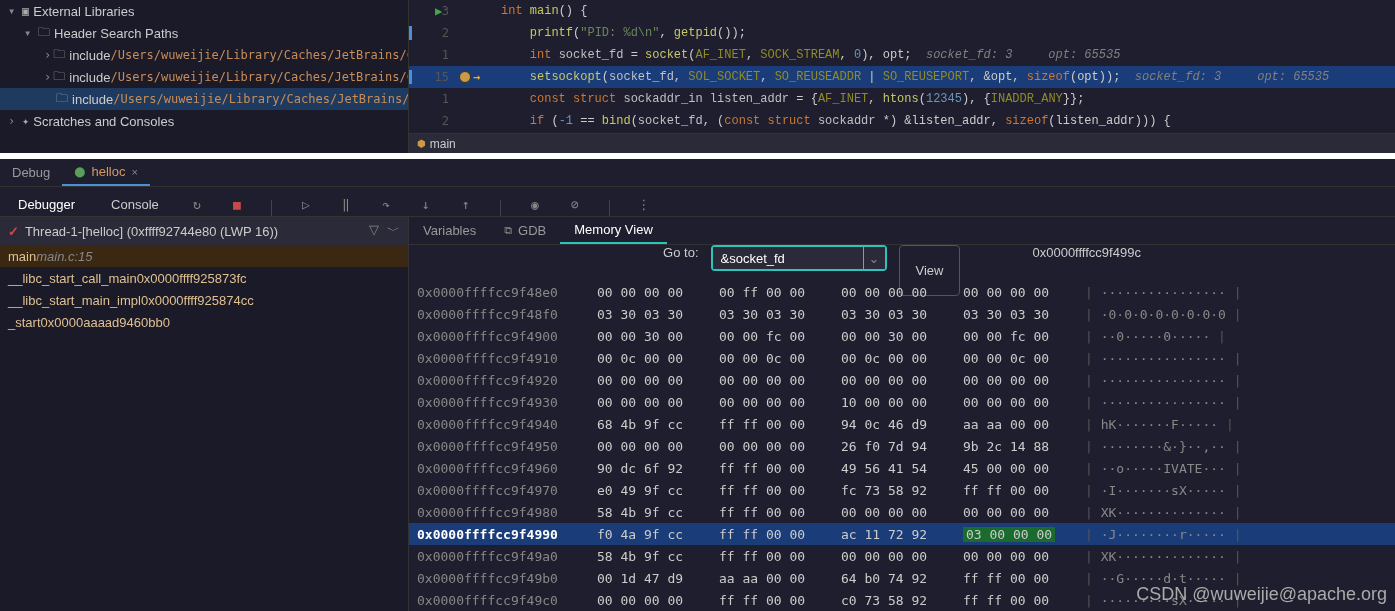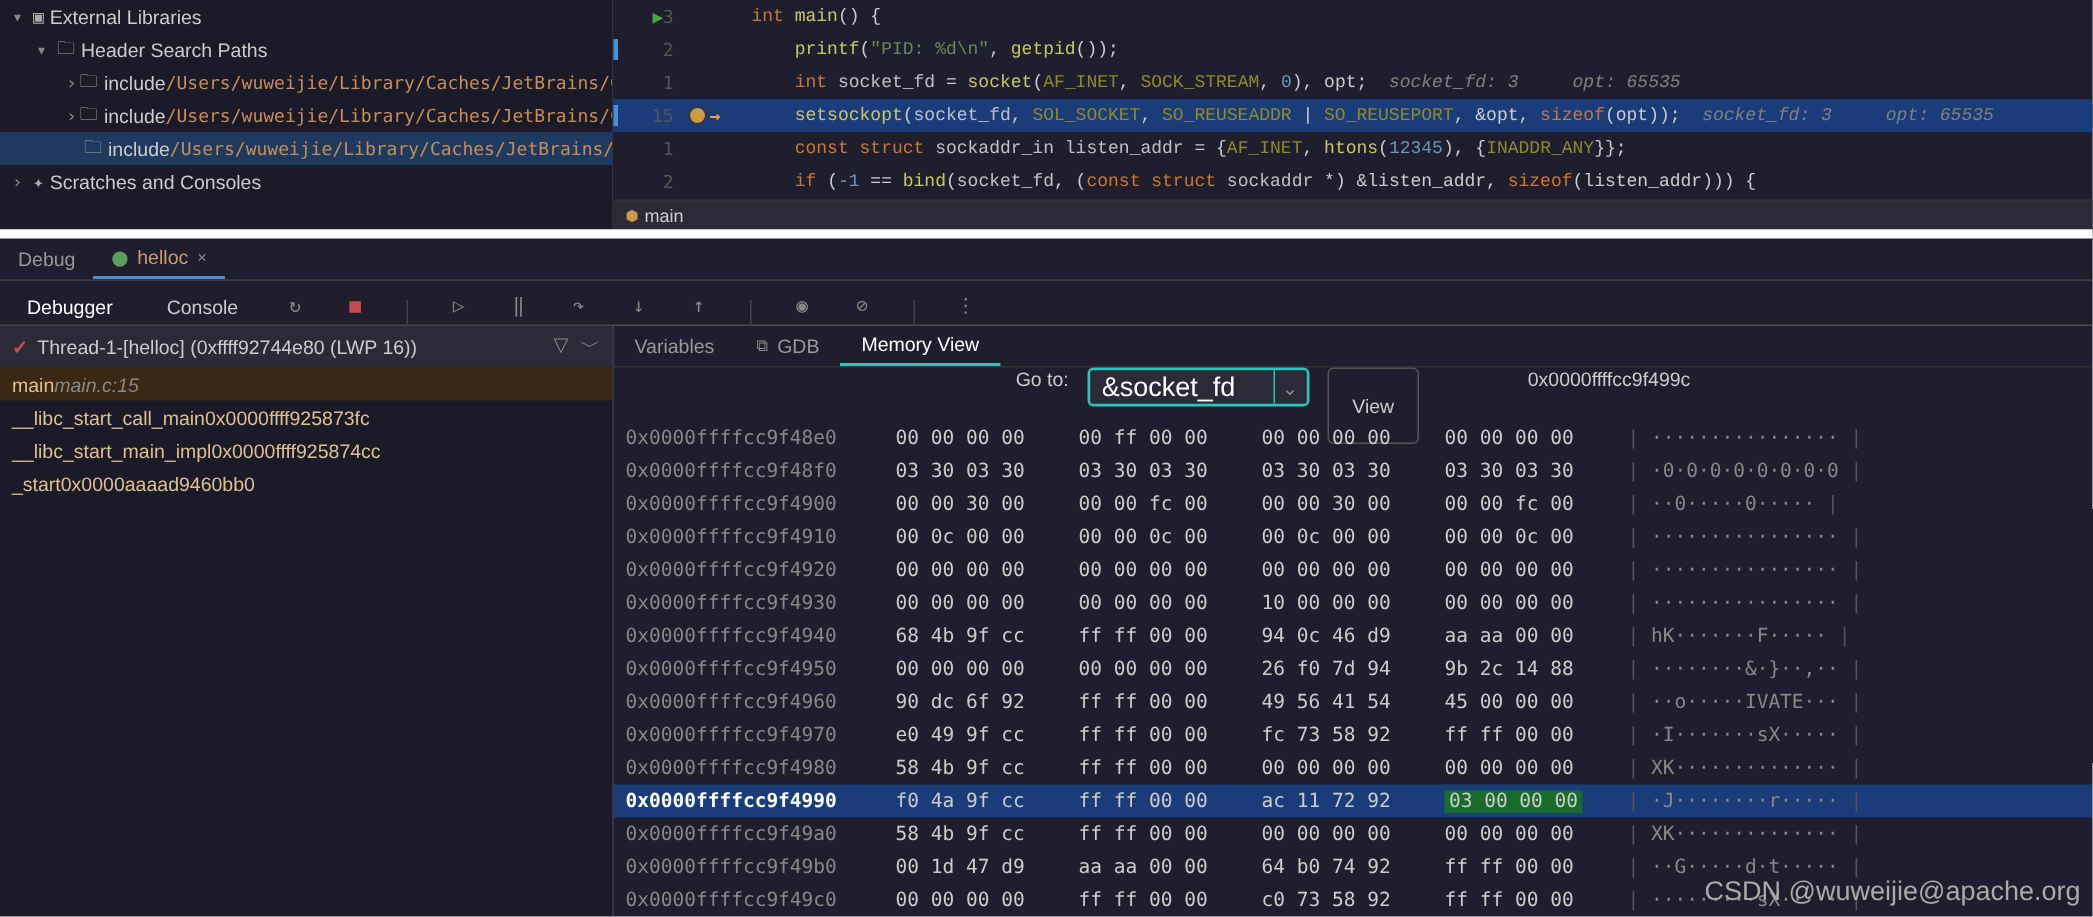--- a/index.html
+++ b/index.html
@@ -58,21 +58,21 @@
 .frame-dim { color: #888; font-style: italic; }
 .frame-addr { color: #e0c090; }
 .mem-panel { flex: 1; background: #1e1e2e; display: flex; flex-direction: column; }
 .mem-tabs { height: 28px; display: flex; align-items: flex-end; border-bottom: 1px solid #333; font-family: sans-serif; font-size: 13px; }
 .mem-tab { padding: 0 14px; height: 100%; display: flex; align-items: center; color: #999; cursor: pointer; }
 .mem-tab.active { color: #fff; border-bottom: 2px solid #2dc4bc; }
 .mem-tab .tab-icon { margin-right: 6px; color: #888; font-size: 11px; }
 .mem-goto { height: 36px; display: flex; align-items: flex-start; padding: 0 16px; gap: 12px; font-family: sans-serif; font-size: 13px; }
 .goto-label { color: #ccc; margin-left: auto; }
 .goto-input-wrap { display: flex; border: 2px solid #2dc4bc; border-radius: 4px; height: 26px; }
-.goto-input { background: #2a2a38; border: none; color: #fff; padding: 0 8px; width: 122px; font-family: sans-serif; font-size: 18px; outline: none; }
+.goto-input { background: #2a2a38; border: none; color: #fff; padding: 0 8px; width: 150px; font-family: sans-serif; font-size: 13px; outline: none; }
 .goto-dd { width: 22px; background: #2a2a38; border-left: 1px solid #2dc4bc; display: flex; align-items: center; justify-content: center; color: #888; cursor: pointer; }
 .view-btn { border: 1px solid #555; background: transparent; color: #ccc; padding: 17px 16px; border-radius: 4px; font-family: sans-serif; font-size: 13px; cursor: pointer; }
 .goto-addr { color: #ccc; margin-right: auto; margin-left: 60px; }
 .mem-rows { flex: 1; overflow: hidden; font-size: 13px; }
 .mem-row { display: flex; height: 22px; align-items: center; padding-left: 8px; }
 .mem-row.hl { background: #1a3d7a; }
 .mem-addr { width: 150px; color: #888; }
 .mem-row.hl .mem-addr { color: #fff; font-weight: bold; }
 .mem-bytes { display: flex; gap: 30px; margin-left: 30px; }
 .mem-group { width: 92px; color: #ccc; white-space: pre; }

